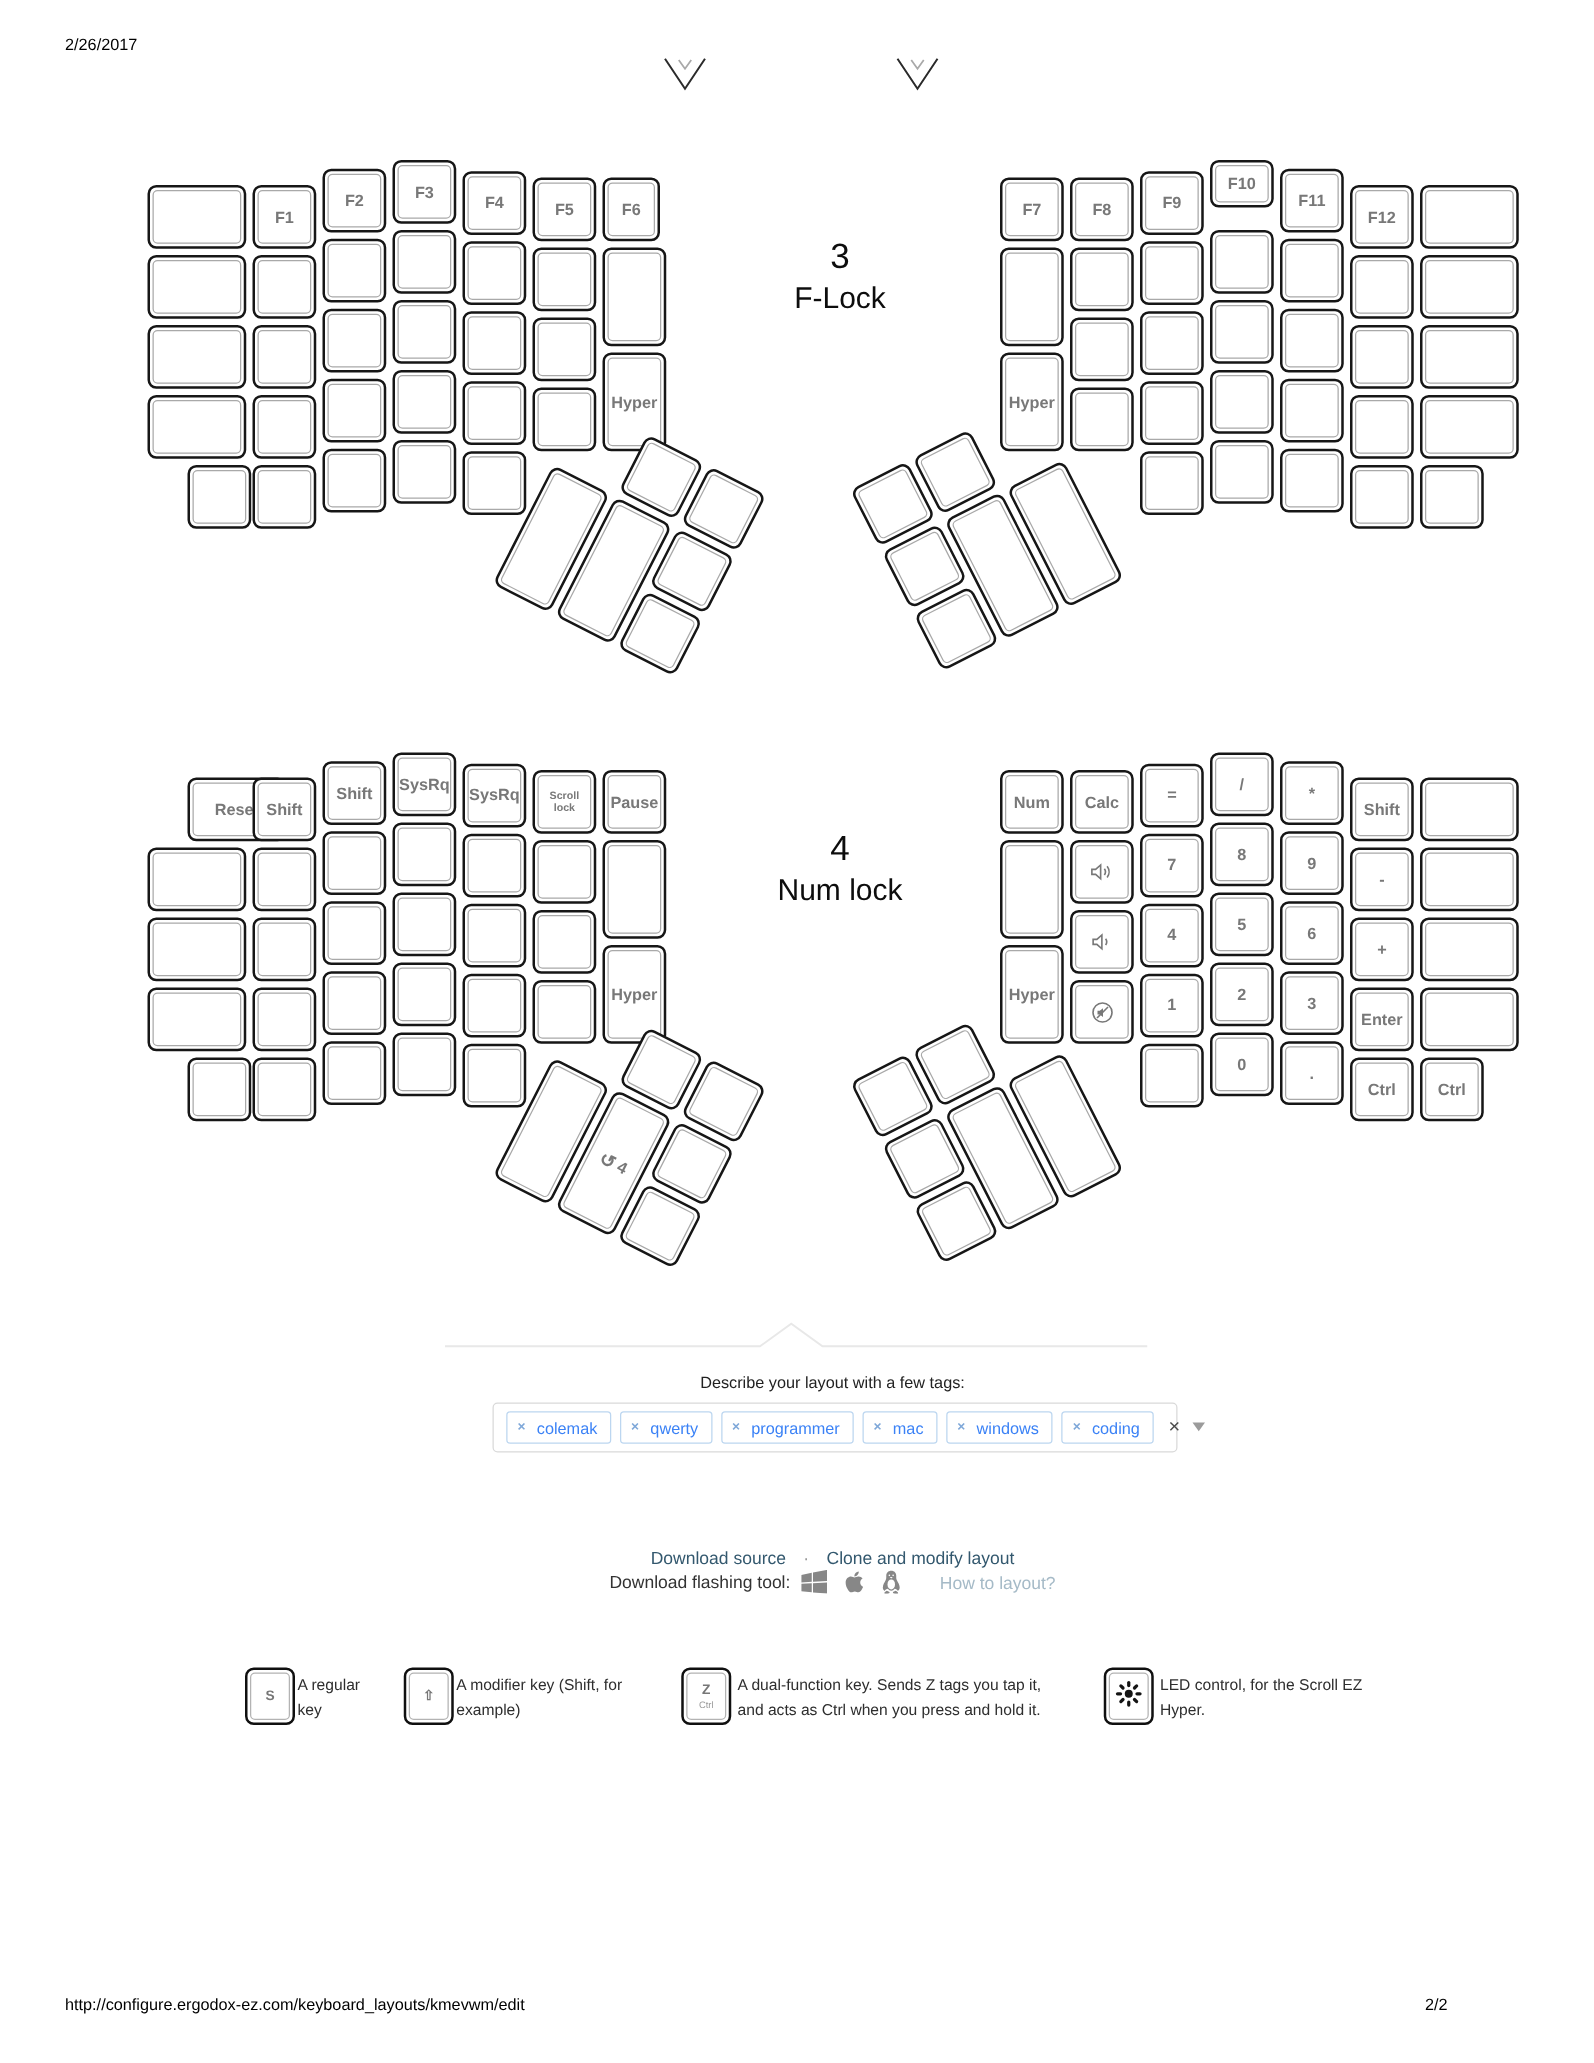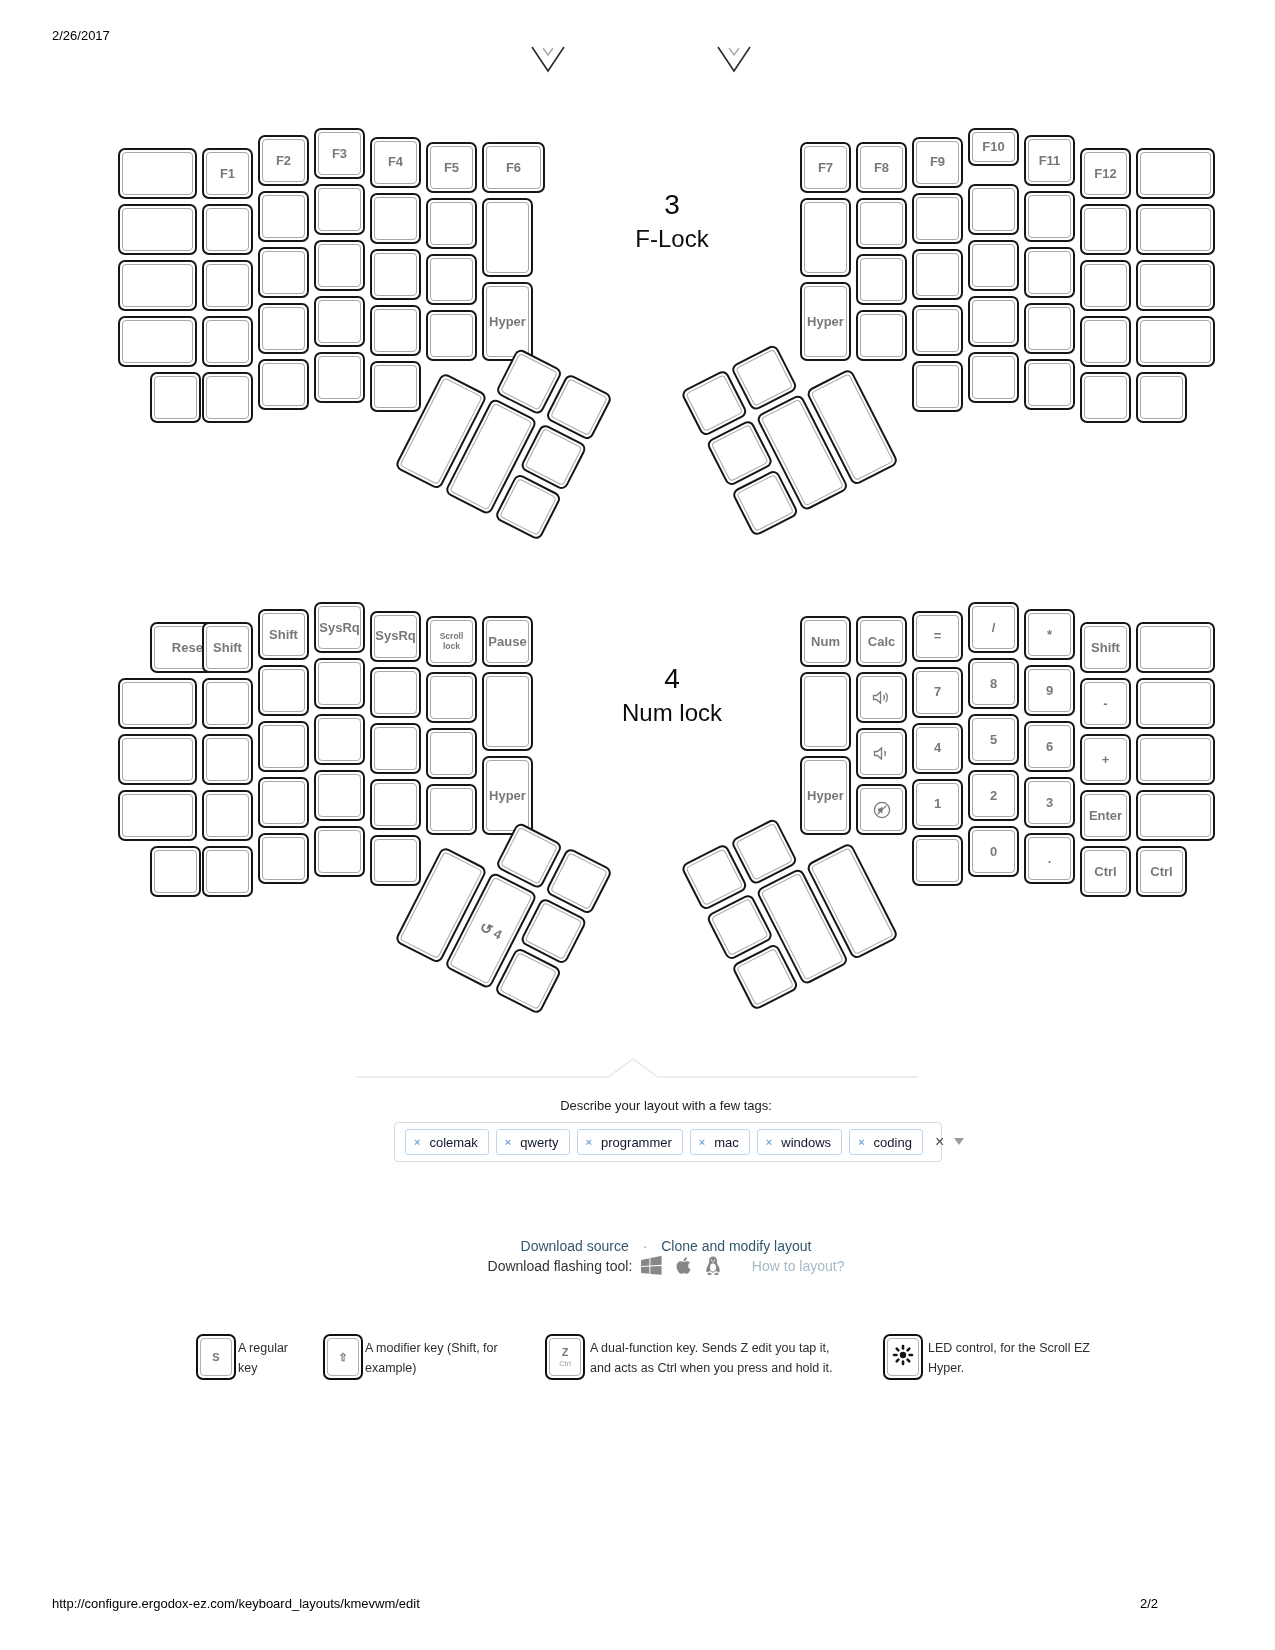--- a/index.html
+++ b/index.html
@@ -37,21 +37,21 @@
 
   .divider-svg{position:absolute;left:356px;top:1056px;}
 
   .describe{position:absolute;left:57px;top:1098px;width:1218px;text-align:center;font-size:13px;color:#222;}
   .tags-box{position:absolute;left:394px;top:1122px;width:548px;height:40px;box-sizing:border-box;
             border:1px solid #d9d9d9;border-radius:4px;display:flex;align-items:center;padding:0 10px;}
   .pill-list{display:flex;align-items:center;gap:7px;}
   .tag-pill{display:flex;align-items:center;gap:9px;height:26px;padding:0 10px 0 8px;border:1px solid #bcd6f0;
             border-radius:3px;background:#fff;box-sizing:border-box;}
   .tag-x{color:#7fa8d9;font-size:11px;font-weight:bold;}
-  .tag-label{color:#0f172a;font-size:13px;}
+  .tag-label{color:#3b82f6;font-size:13px;}
   .tags-clear{margin-left:12px;color:#4a4a4a;font-size:16px;}
   .tags-caret{margin-left:10px;margin-top:4px;width:0;height:0;border:5px solid transparent;border-top:7px solid #9b9b9b;}
 
   .links-row{position:absolute;left:57px;top:1218px;width:1218px;text-align:center;font-size:14px;margin-top:20px;}
   .link{color:#33586e;}
   .link-sep{color:#999;margin:0 10px;}
   .flash-row{position:absolute;left:57px;top:1256px;width:1218px;text-align:center;font-size:14px;color:#333;}
   .flash-row .ic{display:inline-block;vertical-align:middle;margin:0 5px;}
   .howto{color:#a5bac7;margin-left:22px;}
   .legend-key{position:absolute;width:40px;height:46px;background:#fff;border:2.5px solid #101010;border-radius:7px;box-sizing:border-box;}
@@ -110,21 +110,21 @@
       <div class="key" style="left: 252px; top: 8.96px; width: 51px; height: 51px;">
         <div class="key-inner">
           <span class="key-label">F4</span>
         </div>
       </div>
       <div class="key" style="left: 308px; top: 14px; width: 51px; height: 51px;">
         <div class="key-inner">
           <span class="key-label">F5</span>
         </div>
       </div>
-      <div class="key" style="left: 364px; top: 14px; width: 63px; height: 51px;">
+      <div class="key" style="left: 364px; top: 14px; width: 46px; height: 51px;">
         <div class="key-inner">
           <span class="key-label">F6</span>
         </div>
       </div>
       <div class="key" style="left: 0px; top: 76.16px; width: 79px; height: 51px;">
         <div class="key-inner"></div>
       </div>
       <div class="key" style="left: 84px; top: 76.16px; width: 51px; height: 51px;">
         <div class="key-inner"></div>
       </div>
@@ -780,21 +780,21 @@
       <div>example)</div>
   </div>
 
   <div class="legend-key" id="lg-key-3">
     <div class="legend-key-inner">
       <span class="legend-key-main">Z</span>
       <span class="legend-key-sub">Ctrl</span>
     </div>
   </div>
   <div class="legend-text" id="lg-text-3">
-    <div>A dual-function key. Sends Z edit you tap it,</div>
+    <div>A dual-function key. Sends Z tags you tap it,</div>
       <div>and acts as Ctrl when you press and hold it.</div>
   </div>
 
   <div class="legend-key" id="lg-key-4">
     <div class="legend-key-inner">
       <span>
         <svg width="22" height="22" viewBox="0 0 22 22">
             <circle cx="11" cy="11" r="3.2" fill="#141414"></circle>
             <g stroke="#141414" stroke-width="2.6" stroke-linecap="round">
               <line x1="11" y1="2" x2="11" y2="4.4"></line>

